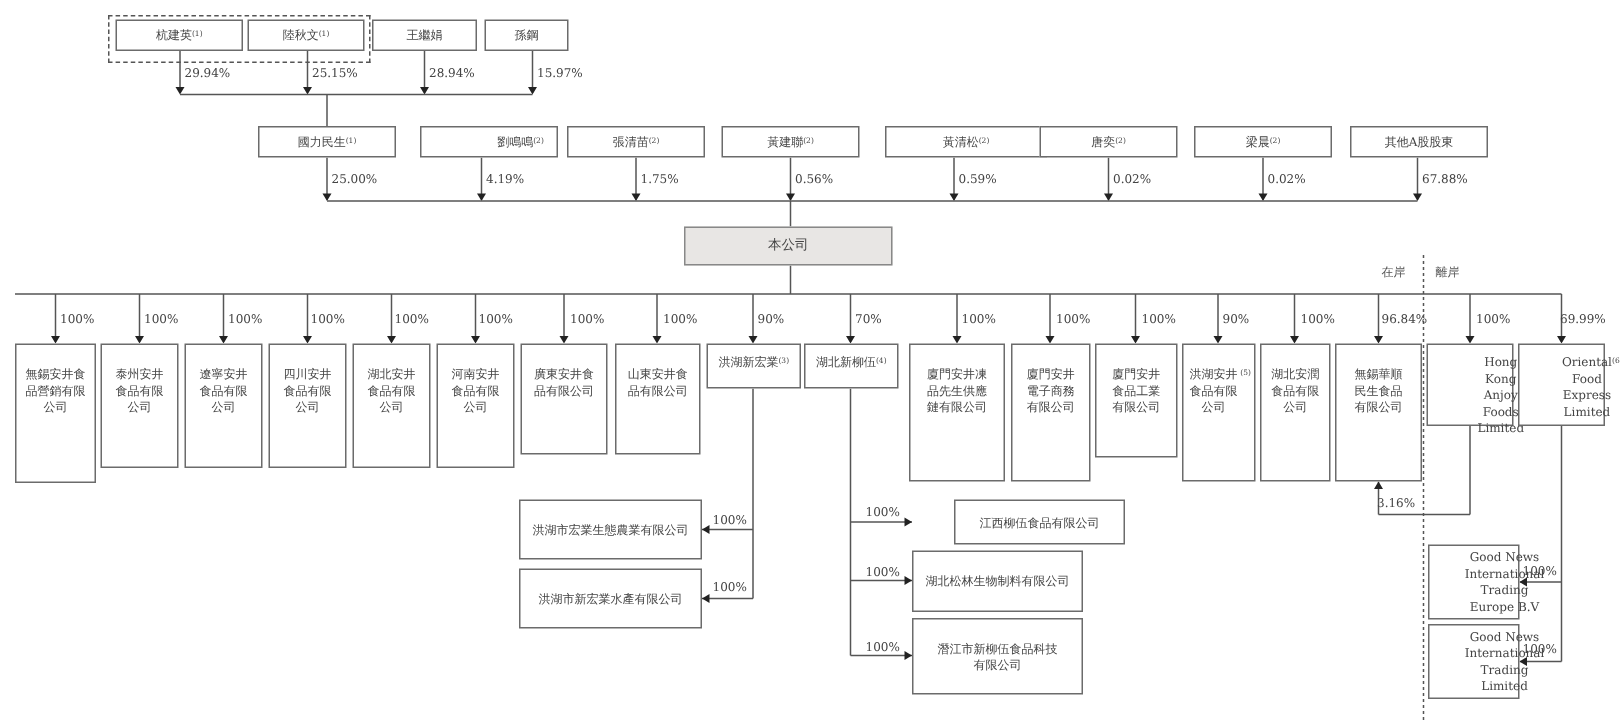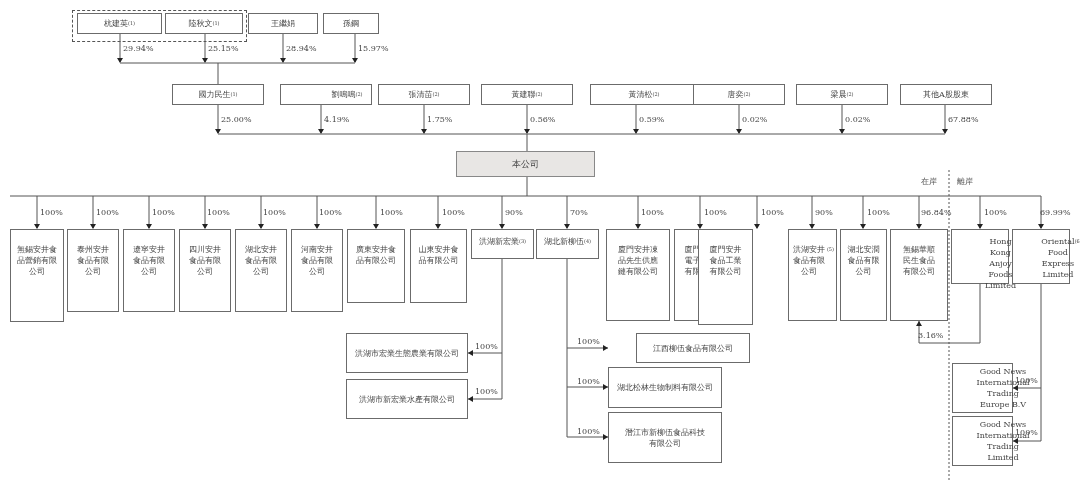--- a/index.html
+++ b/index.html
@@ -232,21 +232,21 @@
 <div class="box hdr" style="left:536px;top:229px;width:63px;height:30px;">
     <span>湖北新柳伍</span>
     <sup>(4)</sup>
   </div>
 <div class="box top" style="left:606px;top:229px;width:64px;height:92px;">
     <span style="width:44px;">廈門安井凍品先生供應鏈有限公司</span>
   </div>
 <div class="box top" style="left:674px;top:229px;width:53px;height:92px;">
     <span style="width:36px;">廈門安井電子商務有限公司</span>
   </div>
-<div class="box top" style="left:698px;top:229px;width:55px;height:96px;">
+<div class="box top" style="left:730px;top:229px;width:55px;height:76px;">
     <span style="width:36px;">廈門安井食品工業有限公司</span>
   </div>
 <div class="box top" style="left:788px;top:229px;width:49px;height:92px;">
     <span style="width:36px;">洪湖安井食品有限公司</span>
     <sup>(5)</sup>
   </div>
 <div class="box top" style="left:840px;top:229px;width:47px;height:92px;">
     <span style="width:36px;">湖北安潤食品有限公司</span>
   </div>
 <div class="box top" style="left:890px;top:229px;width:58px;height:92px;">

